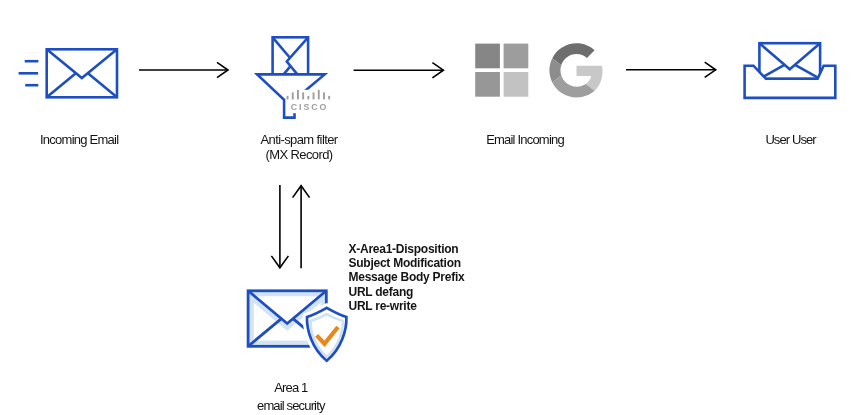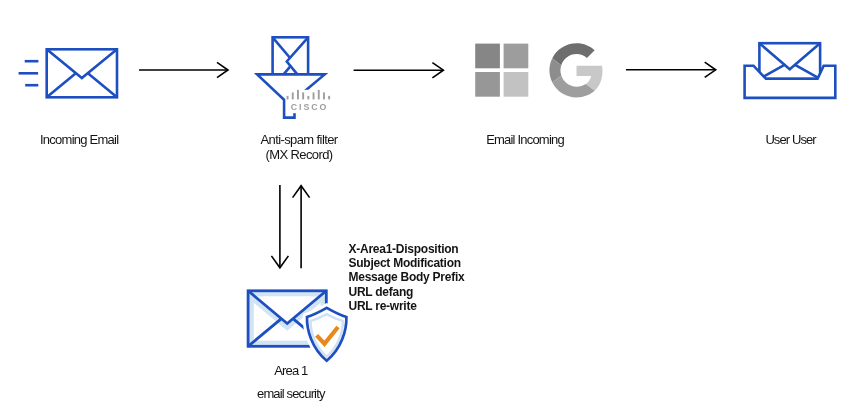--- a/index.html
+++ b/index.html
@@ -106,15 +106,15 @@
     <path d="M 326.7 314.2 Q 336.3 319.3 342.8 320.9 C 343.1 331.5 338.6 346.8 326.7 356.6 C 314.8 346.8 310.3 331.5 310.6 320.9 Q 317.1 319.3 326.7 314.2 Z" fill="#ffffff" stroke="#cfe2f4" stroke-width="2.5"></path>
     <path d="M 326.7 307.8 Q 338.0 314.2 346.4 317.0 C 346.8 330.0 341.4 349.0 326.7 360.7 C 312.0 349.0 306.6 330.0 307.0 317.0 Q 315.4 314.2 326.7 307.8 Z" fill="none" stroke="#1e4fc0" stroke-width="2.7"></path>
     <polyline points="316.6,335.4 324.5,343.8 338.0,327.0" fill="none" stroke="#e8871b" stroke-width="4.2"></polyline>
   </g>
 </svg>
 
 <div class="lbl" style="left:79.2px;top:133.3px;letter-spacing:-0.75px;">Incoming Email</div>
 <div class="lbl" style="left:291px;top:133.3px;letter-spacing:-0.6px;margin-left:8px;">Anti-spam filter<br>(MX Record)</div>
 <div class="lbl" style="left:525px;top:133.3px;letter-spacing:-0.8px;">Email Incoming</div>
 <div class="lbl" style="left:790.6px;top:133.3px;letter-spacing:-0.9px;">User User</div>
-<div class="lbl" style="left:290.8px;top:359px;line-height:23px;letter-spacing:-0.85px;">Area 1<br>email security</div>
+<div class="lbl" style="left:290.8px;top:379px;line-height:18px;letter-spacing:-0.85px;">Area 1<br>email security</div>
 
 <div class="list">X-Area1-Disposition<br>Subject Modification<br>Message Body Prefix<br>URL defang<br>URL re-write</div>
 
 </body></html>

